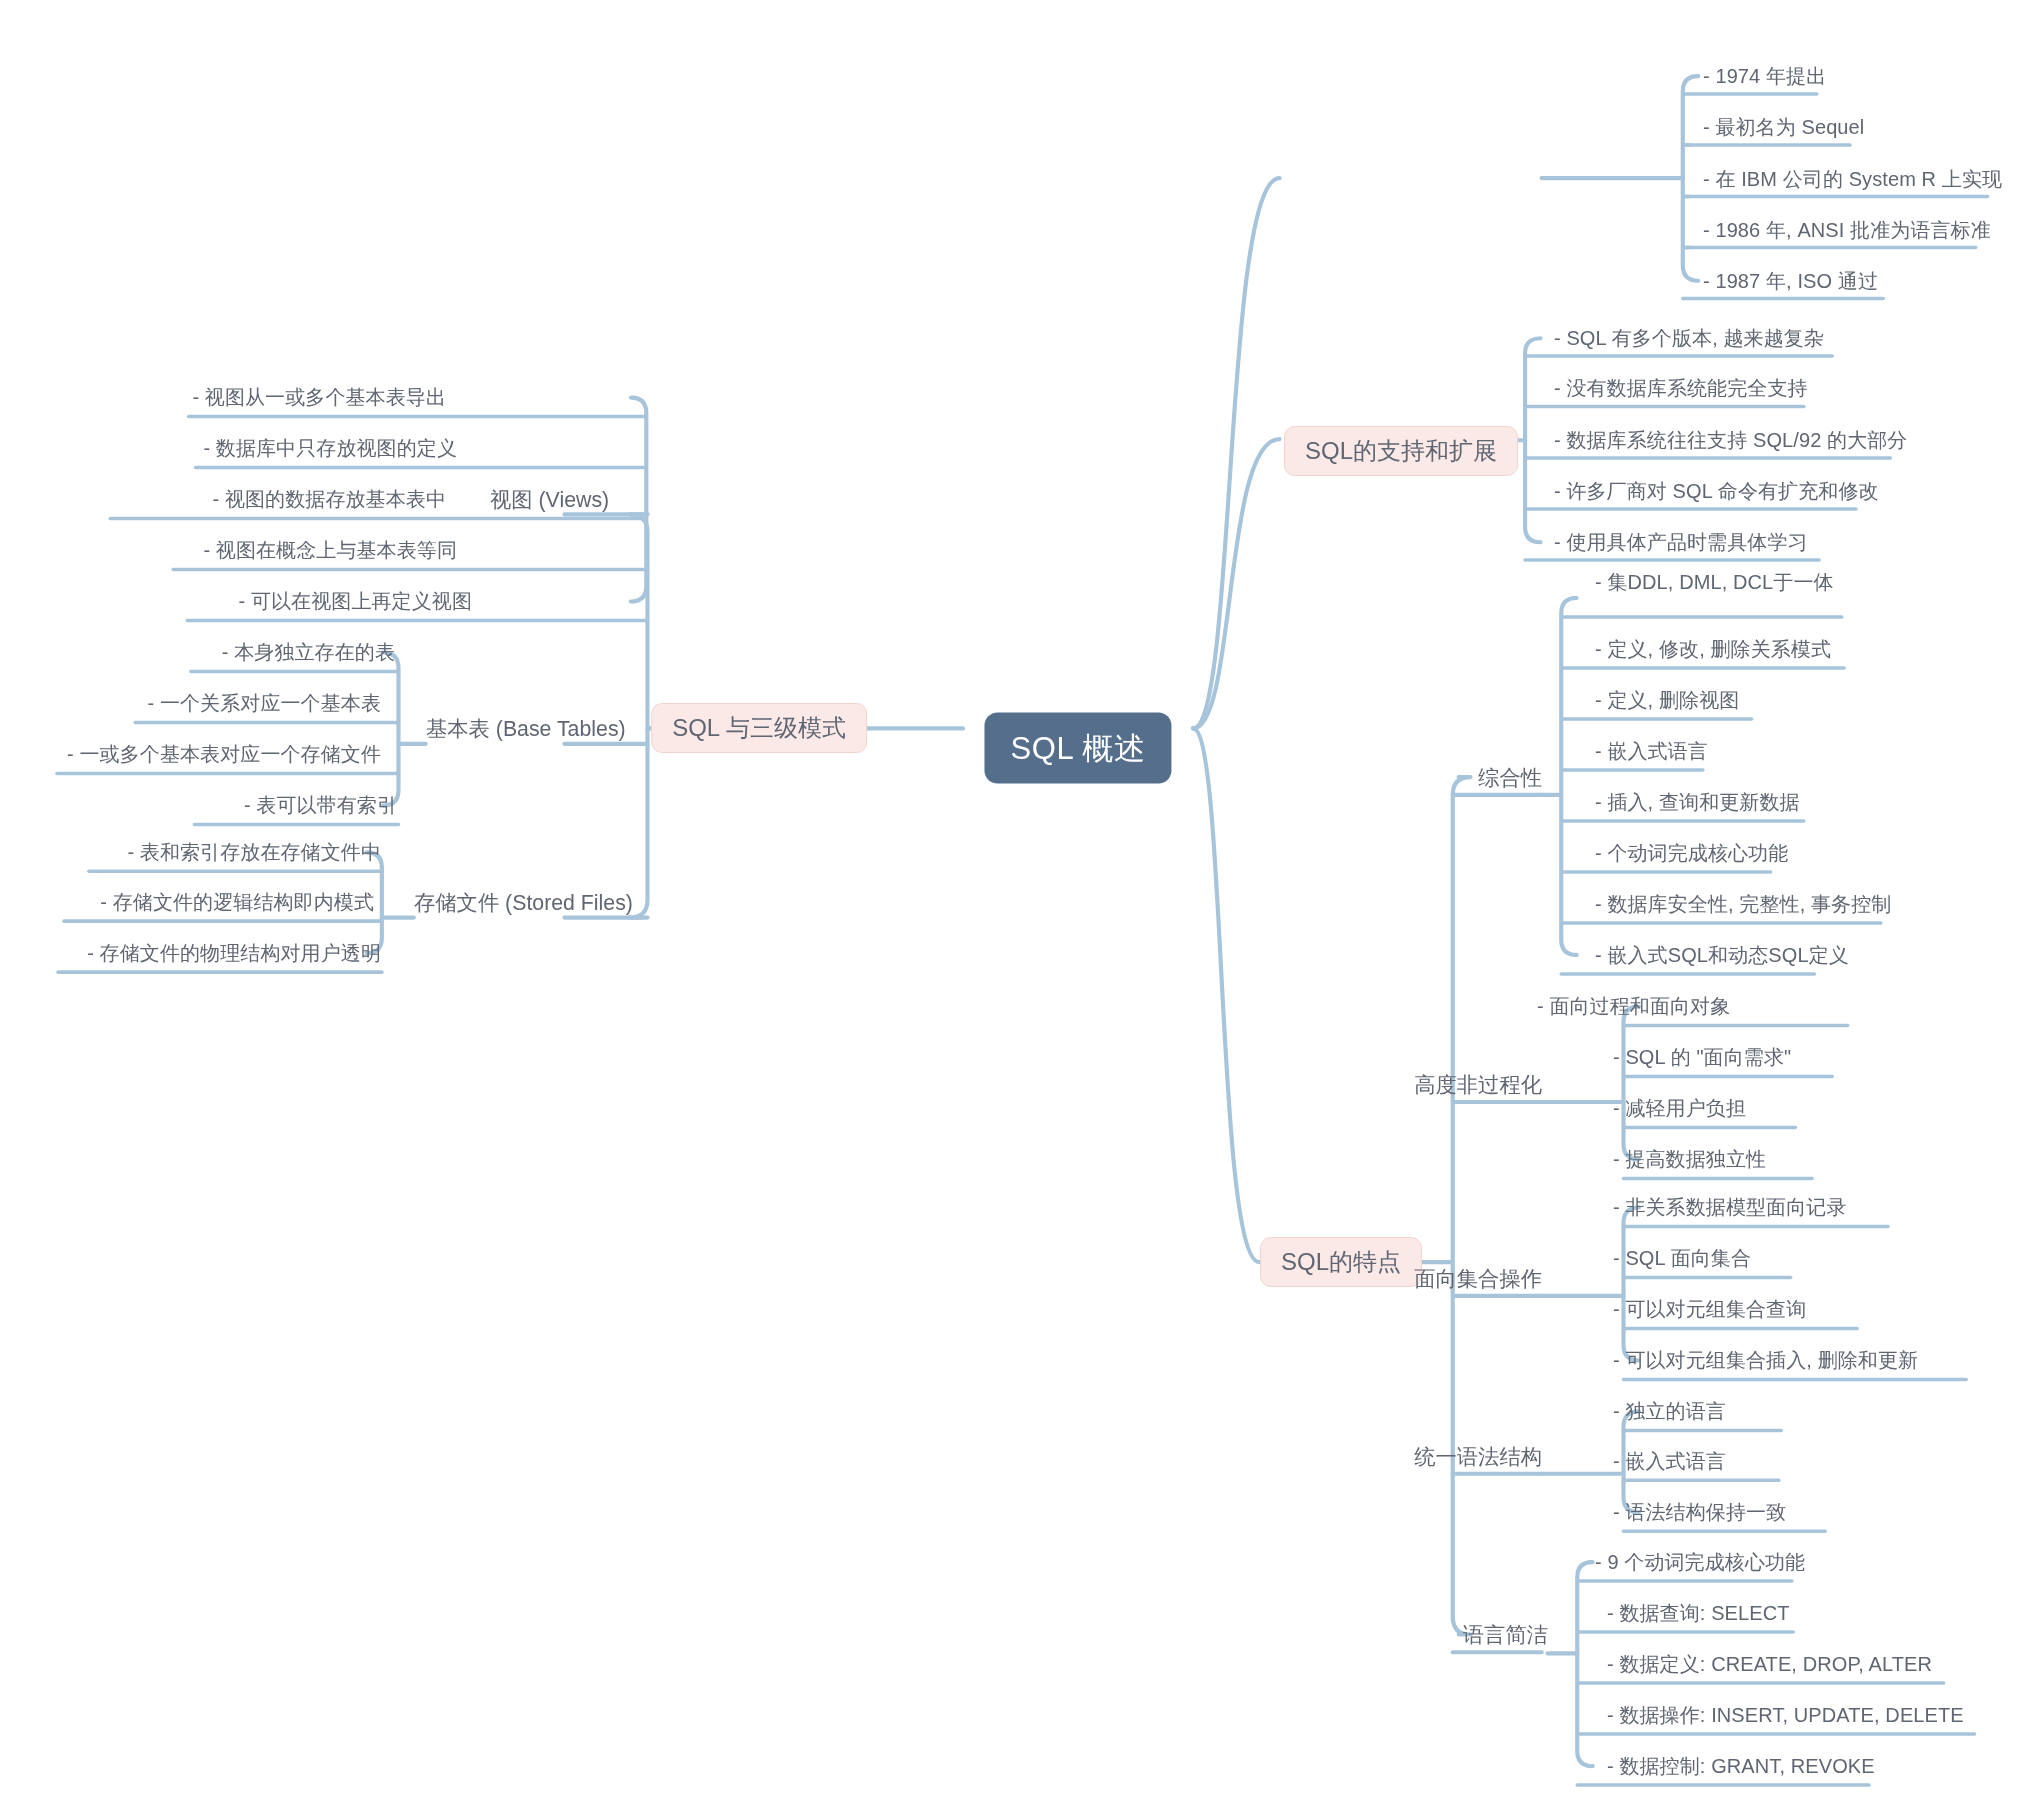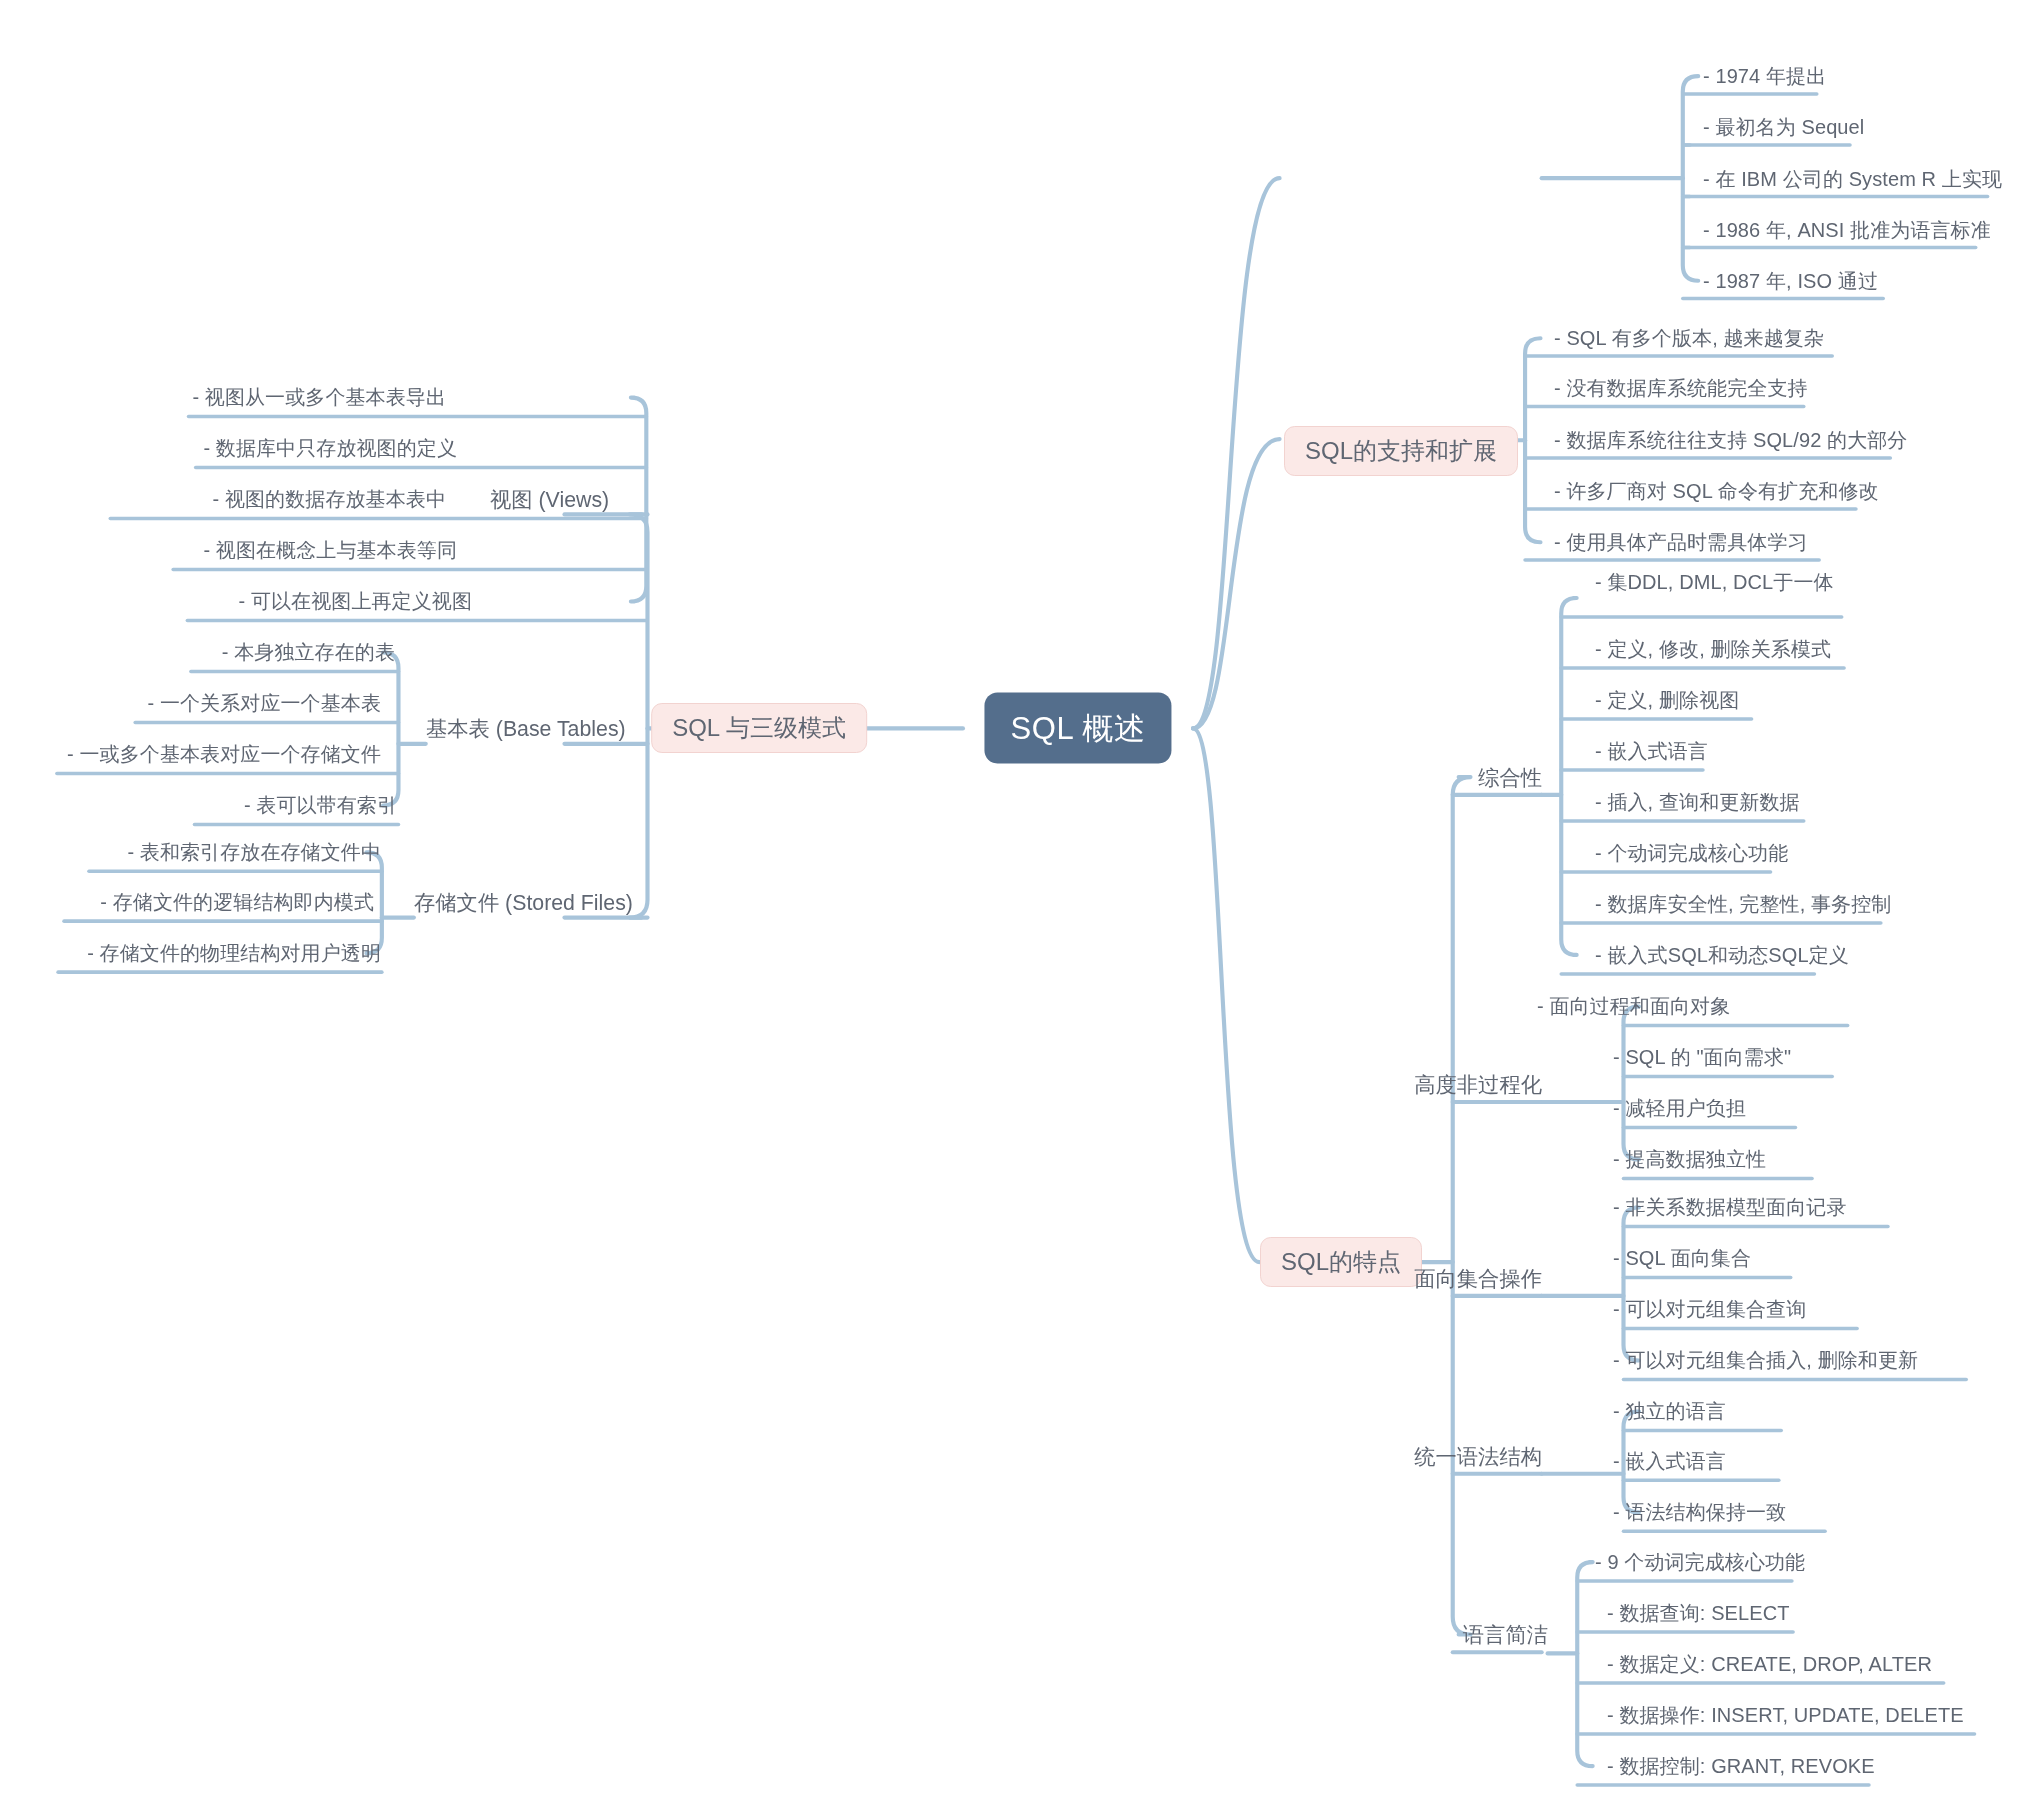--- a/index.html
+++ b/index.html
@@ -8,21 +8,21 @@
   #wires{position:absolute;left:0;top:0;width:2035px;height:1815px;}
   .node{position:absolute;white-space:nowrap;color:#5f6672;}
   .leaf{font-size:20px;letter-spacing:0.1px;}
   .subtopic{font-size:21.3px;}
   .pill{font-size:24px;background:#fbe9e7;border:1.2px solid #f2d3d0;border-radius:10.7px;
         padding:12px 20px;color:#5f6672;line-height:1;}
   .root{font-size:31px;background:#546e8c;color:#ffffff;border-radius:13px;
         padding:20px 26px;line-height:1;letter-spacing:0.6px;}
   .r{transform:translateY(-50%);}
   .ra{transform:translate(-100%,-50%);}
-  .c{transform:translate(-50%,-50%);}
+  .c{transform:translate(-50%,-50%);margin-top:20px;}
 </style>
 </head>
 <body>
 
 <div id="stage">
   <svg id="wires" viewBox="0 0 3432 3060" xmlns="http://www.w3.org/2000/svg">
       <path d="M 2012 1228 C 2085 1228 2063.1 300 2158 300" fill="none" stroke="#a8c4da" stroke-width="7" stroke-linecap="round" stroke-linejoin="round"></path>
       <path d="M 2012 1228 C 2085 1228 2063.1 740 2158 740" fill="none" stroke="#a8c4da" stroke-width="7" stroke-linecap="round" stroke-linejoin="round"></path>
       <path d="M 2012 1228 C 2068 1228 2051.2 2128 2124 2128" fill="none" stroke="#a8c4da" stroke-width="7" stroke-linecap="round" stroke-linejoin="round"></path>
       <path d="M 1462 1228 L 1624 1228" fill="none" stroke="#a8c4da" stroke-width="7" stroke-linecap="round" stroke-linejoin="round"></path>

